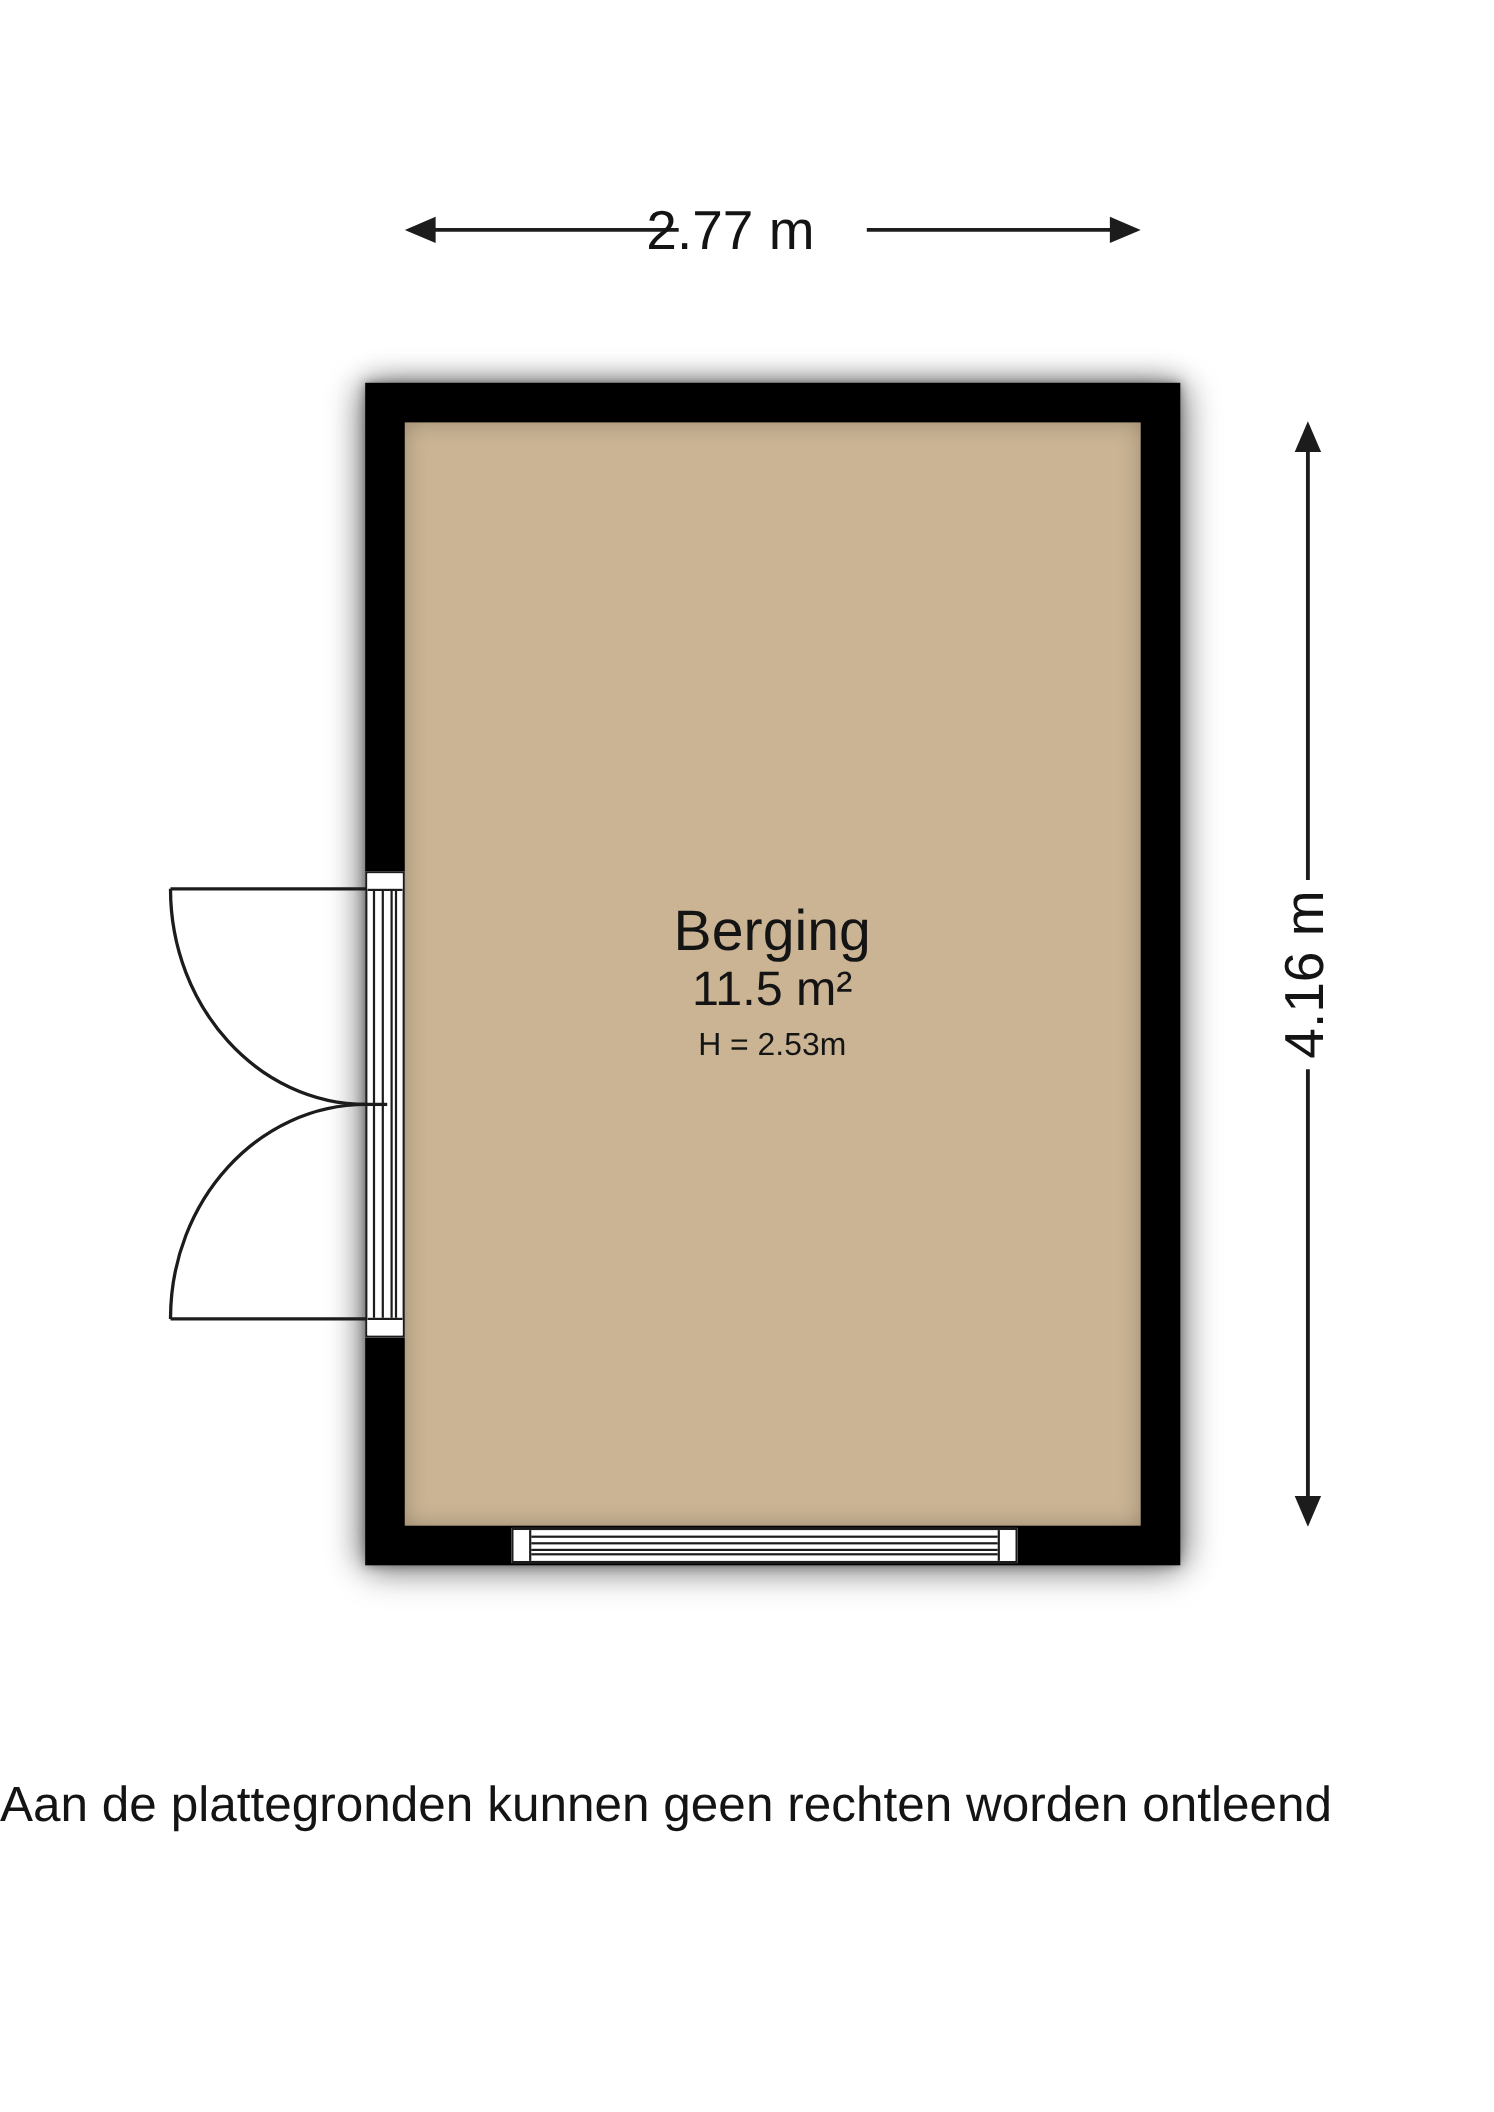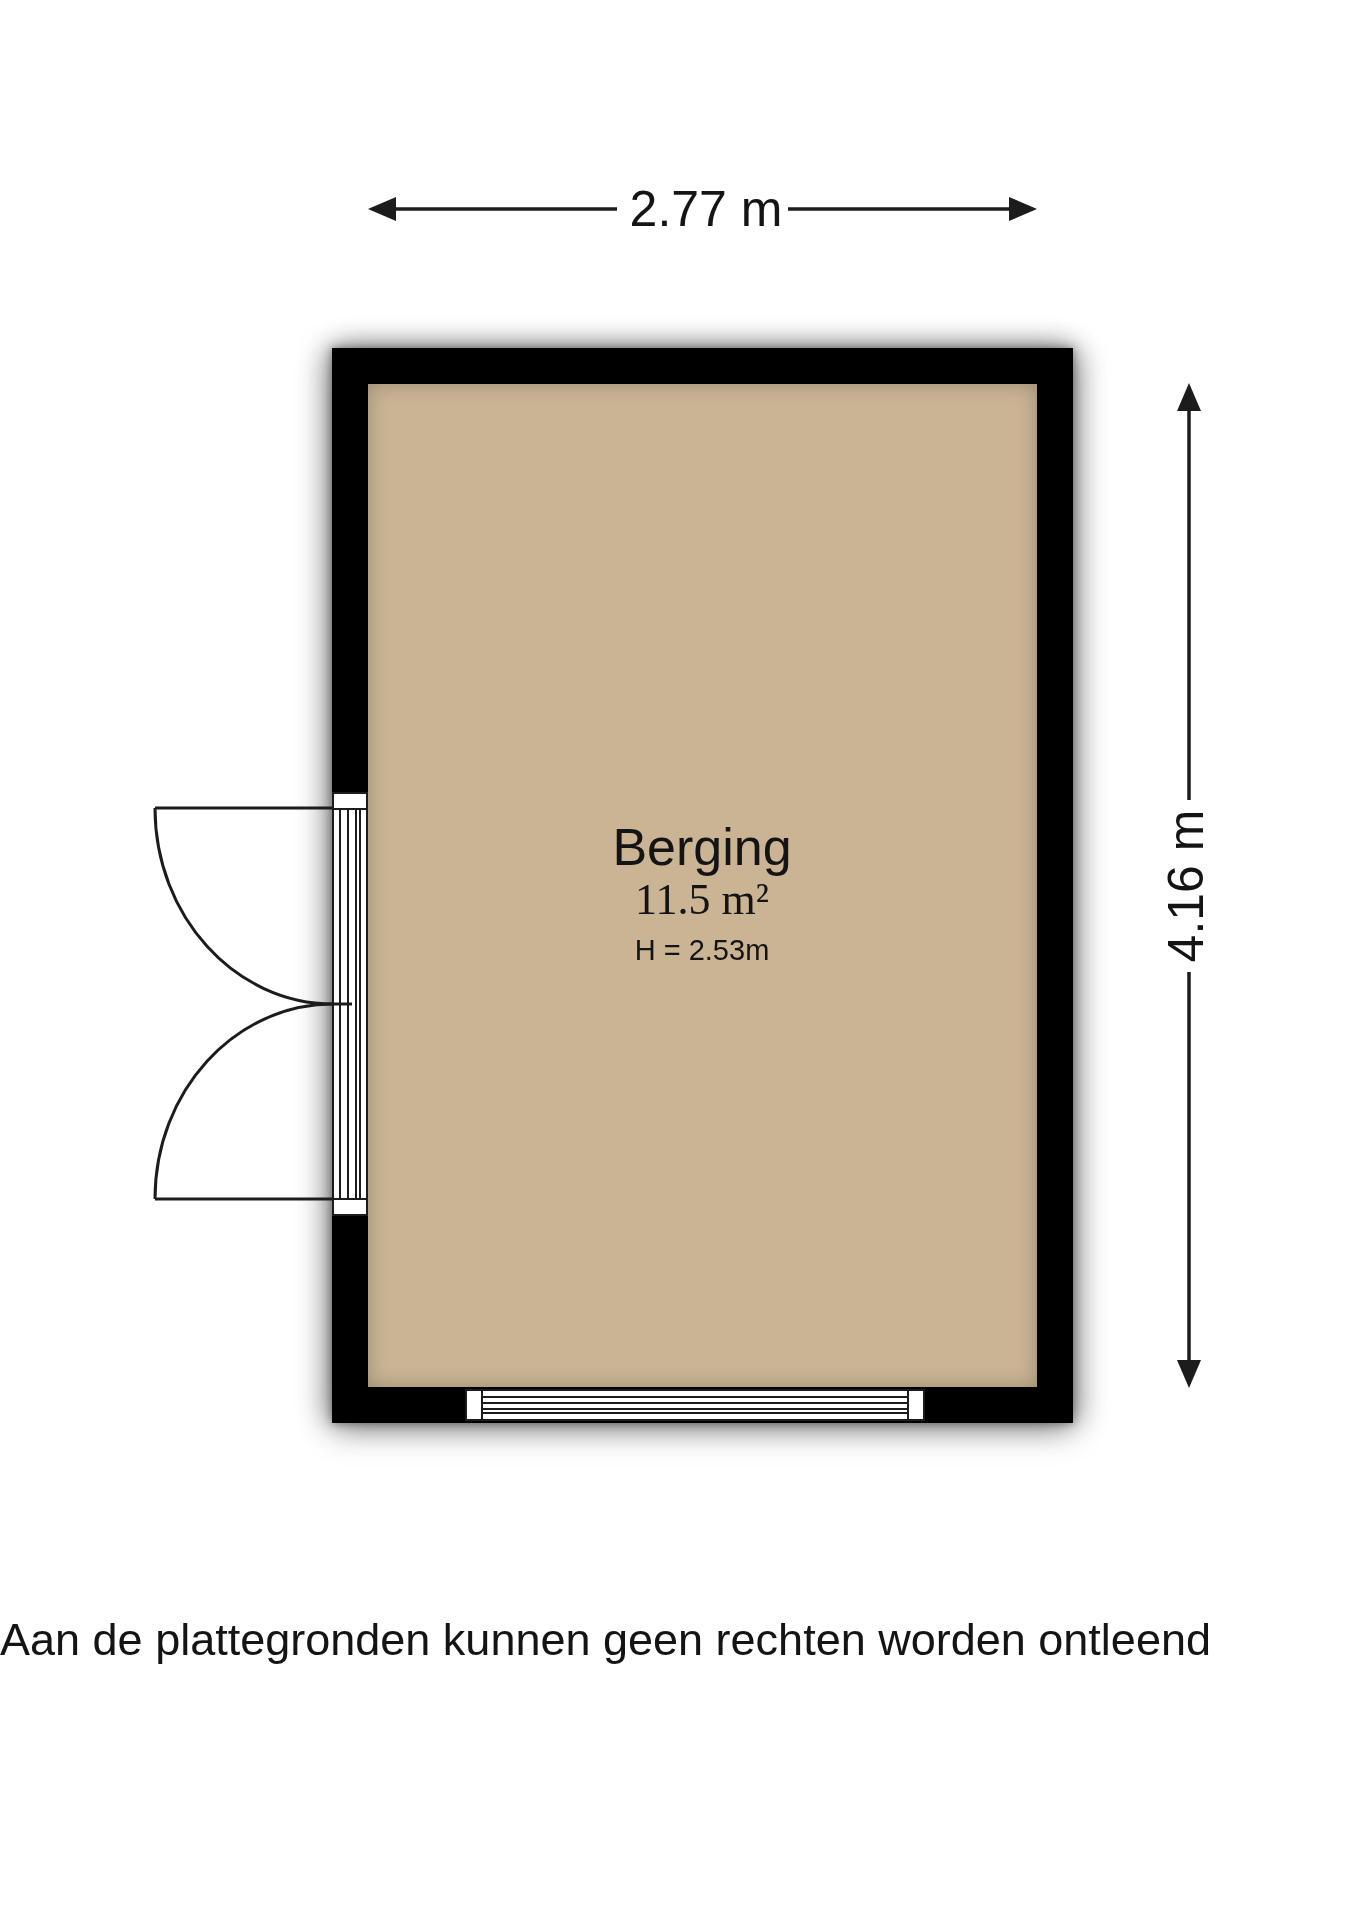--- a/index.html
+++ b/index.html
@@ -64,28 +64,28 @@
   .window-glass .pane-line.b{top:10px;}
   
   svg.overlay{position:absolute;left:0;top:0;pointer-events:none;}
   .stroke{stroke:var(--line);fill:none;stroke-width:3;}
   .dimline{stroke:var(--line);fill:none;stroke-width:3.5;}
   .arrowhead{fill:var(--line);stroke:none;}
   
   .dim-label{
     position:absolute;font-size:50px;white-space:nowrap;color:#141414;
   }
-  .dim-label.width{left:706px;top:209px;transform:translate(-50%,-50%);}
+  .dim-label.width{left:664px;top:209px;transform:translate(-50%,-50%);}
   .dim-label.height{left:1186px;top:886px;transform:translate(-50%,-50%) rotate(-90deg);}
   .room-label{
     position:absolute;left:702px;top:897px;transform:translate(-50%,-50%);
     text-align:center;color:#141414;white-space:nowrap;
   }
   .room-name{font-size:52px;line-height:56px;text-align:right;}
-  .room-area{font-size:44px;line-height:50px;font-family:Liberation Serif, serif;}
+  .room-area{font-size:44px;line-height:50px;}
   .room-ceiling{font-size:29px;line-height:50px;}
   .footer{
     position:absolute;left:0;right:0;top:1612px;
     font-size:45px;line-height:55px;color:#141414;
   }
 </style>
 </head>
 <body>
 
 <div class="stage">

